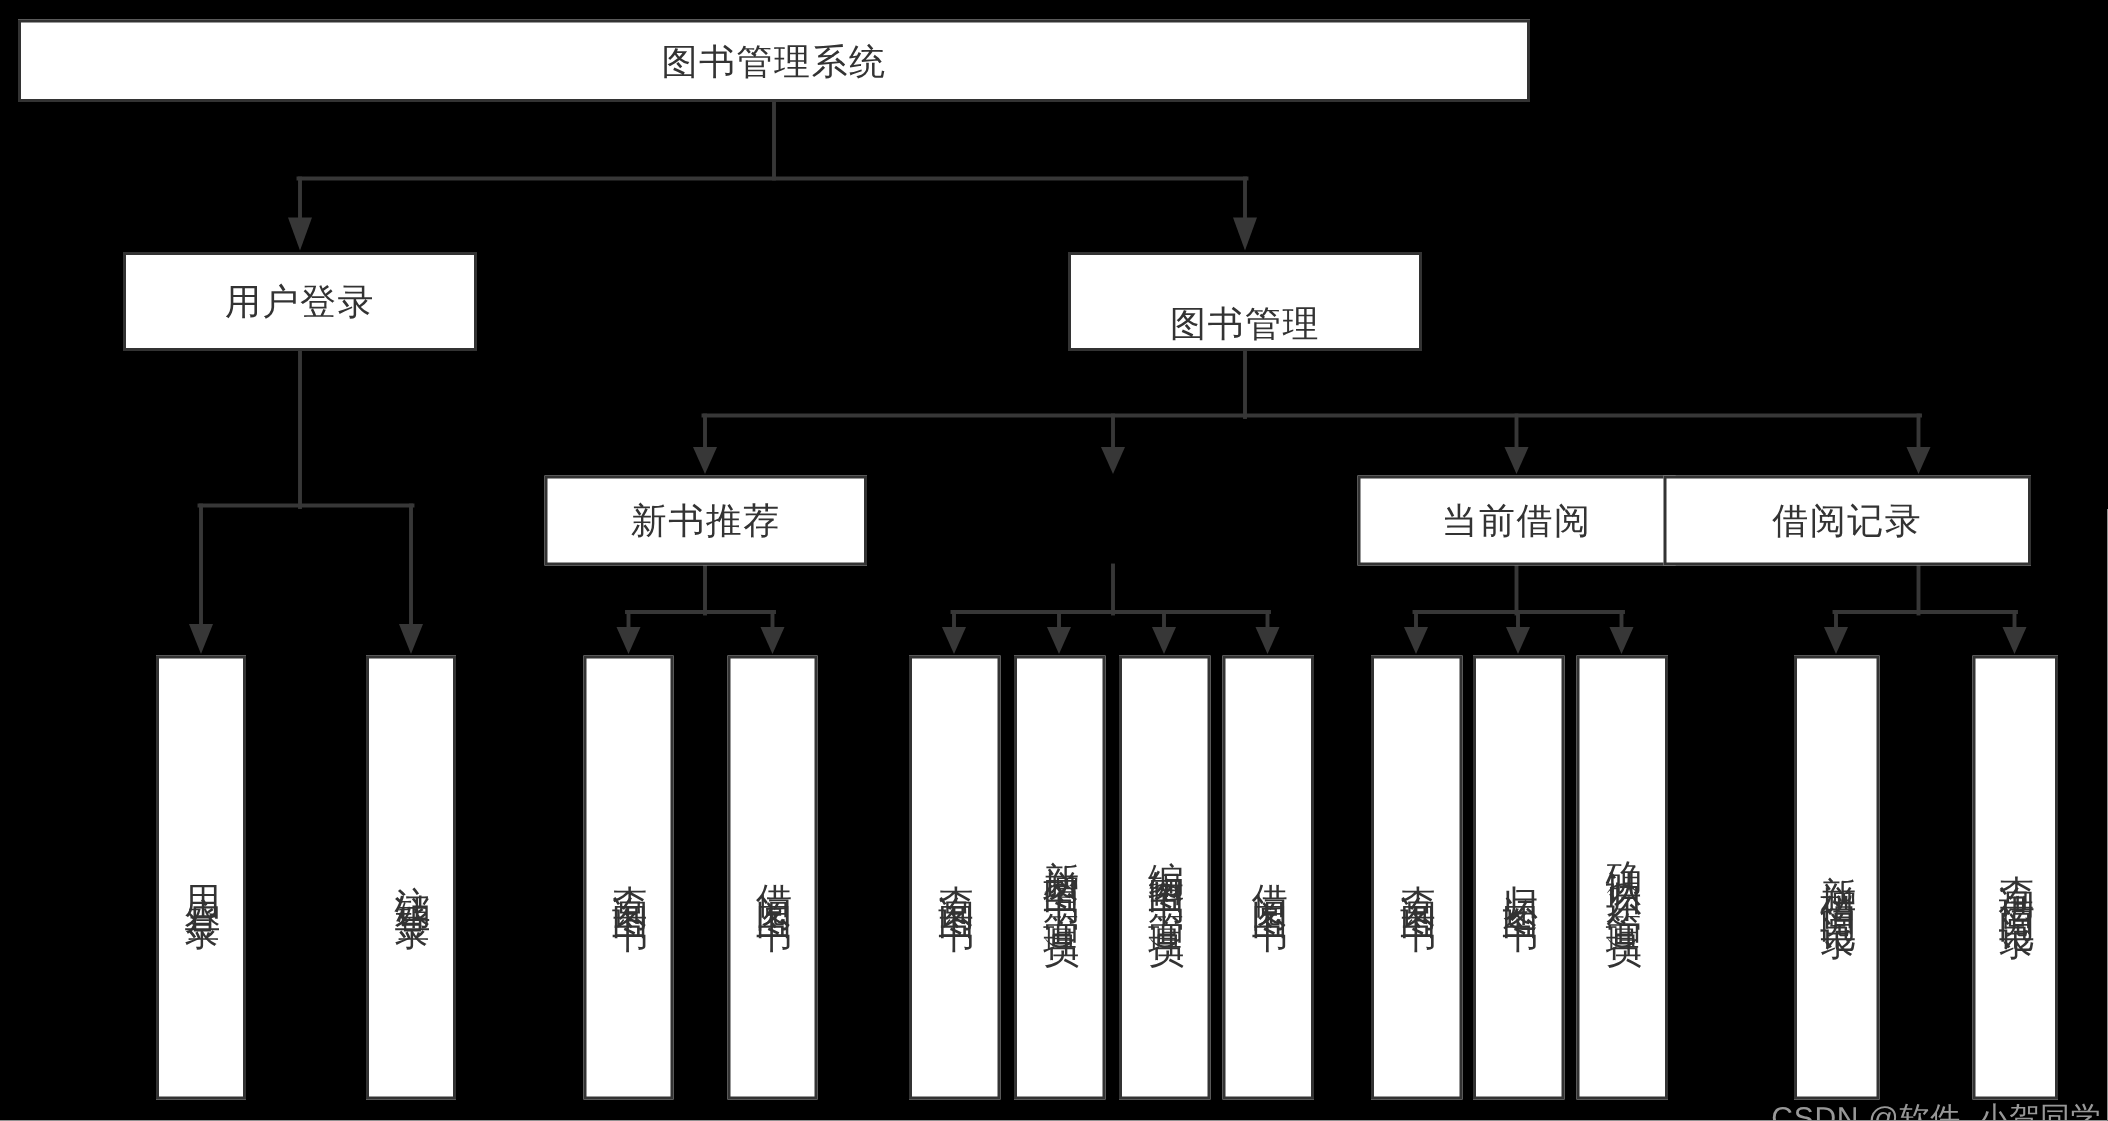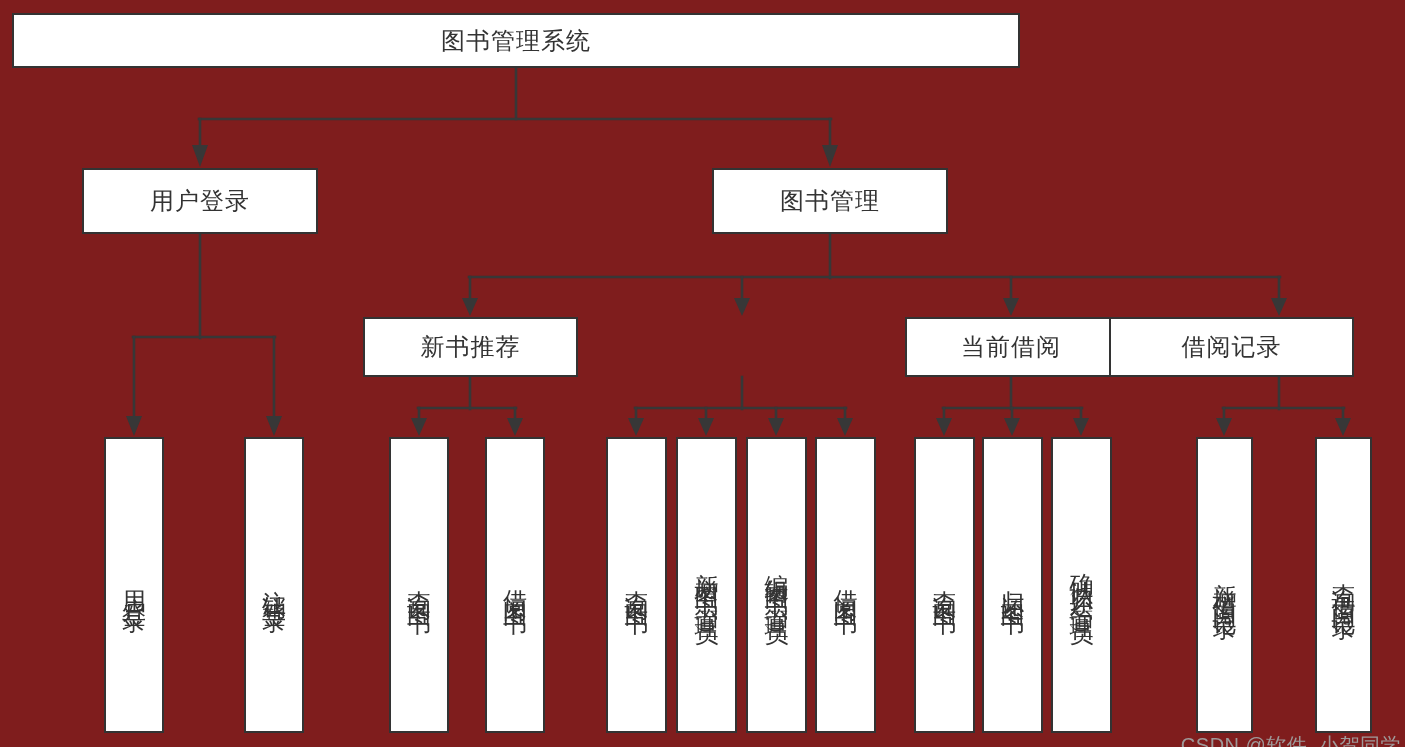--- a/index.html
+++ b/index.html
@@ -5,21 +5,21 @@
   html, body {
     margin: 0;
     padding: 0;
     background: #ffffff;
     font-family: "Liberation Sans", "DejaVu Sans", sans-serif;
   }
   #canvas {
     position: relative;
     width: 1405px;
     height: 747px;
-    background: #7f1d1d;
+    background: #000000;
     overflow: hidden;
   }
   #connector-layer {
     position: absolute;
     left: 0;
     top: 0;
     z-index: 0;
   }
   .node {
     position: absolute;
@@ -41,21 +41,21 @@
     writing-mode: vertical-lr;
     text-orientation: mixed;
     font-size: 24px;
     letter-spacing: 7px;
     line-height: 1;
     white-space: nowrap;
   }
   
   .n-root   { left: 12px;   top: 13px;  width: 1008px; height: 55px; }
   .n-ulogin { left: 82px;   top: 168px; width: 236px;  height: 66px; }
-  .n-bmgmt  { left: 712px;  top: 168px; width: 236px;  height: 66px; }
+  .n-bmgmt  { left: 712px;  top: 168px; width: 236px;  height: 66px; align-items: flex-end; }
   .n-nbr    { left: 363px;  top: 317px; width: 215px;  height: 60px; justify-content: center; }
   .n-bb     { left: 635px;  top: 317px; width: 214px;  height: 60px; }
   .n-cb     { left: 905px;  top: 317px; width: 212px;  height: 60px; }
   .n-br     { left: 1109px; top: 317px; width: 245px;  height: 60px; }
   .leaf     { top: 437px;   height: 296px; }
   .l-ul1 { left: 104px;  width: 60px; }
   .l-ul2 { left: 244px;  width: 60px; }
   .l-nb1 { left: 389px;  width: 60px; }
   .l-nb2 { left: 485px;  width: 60px; }
   .l-bb1 { left: 606px;  width: 61px; }

